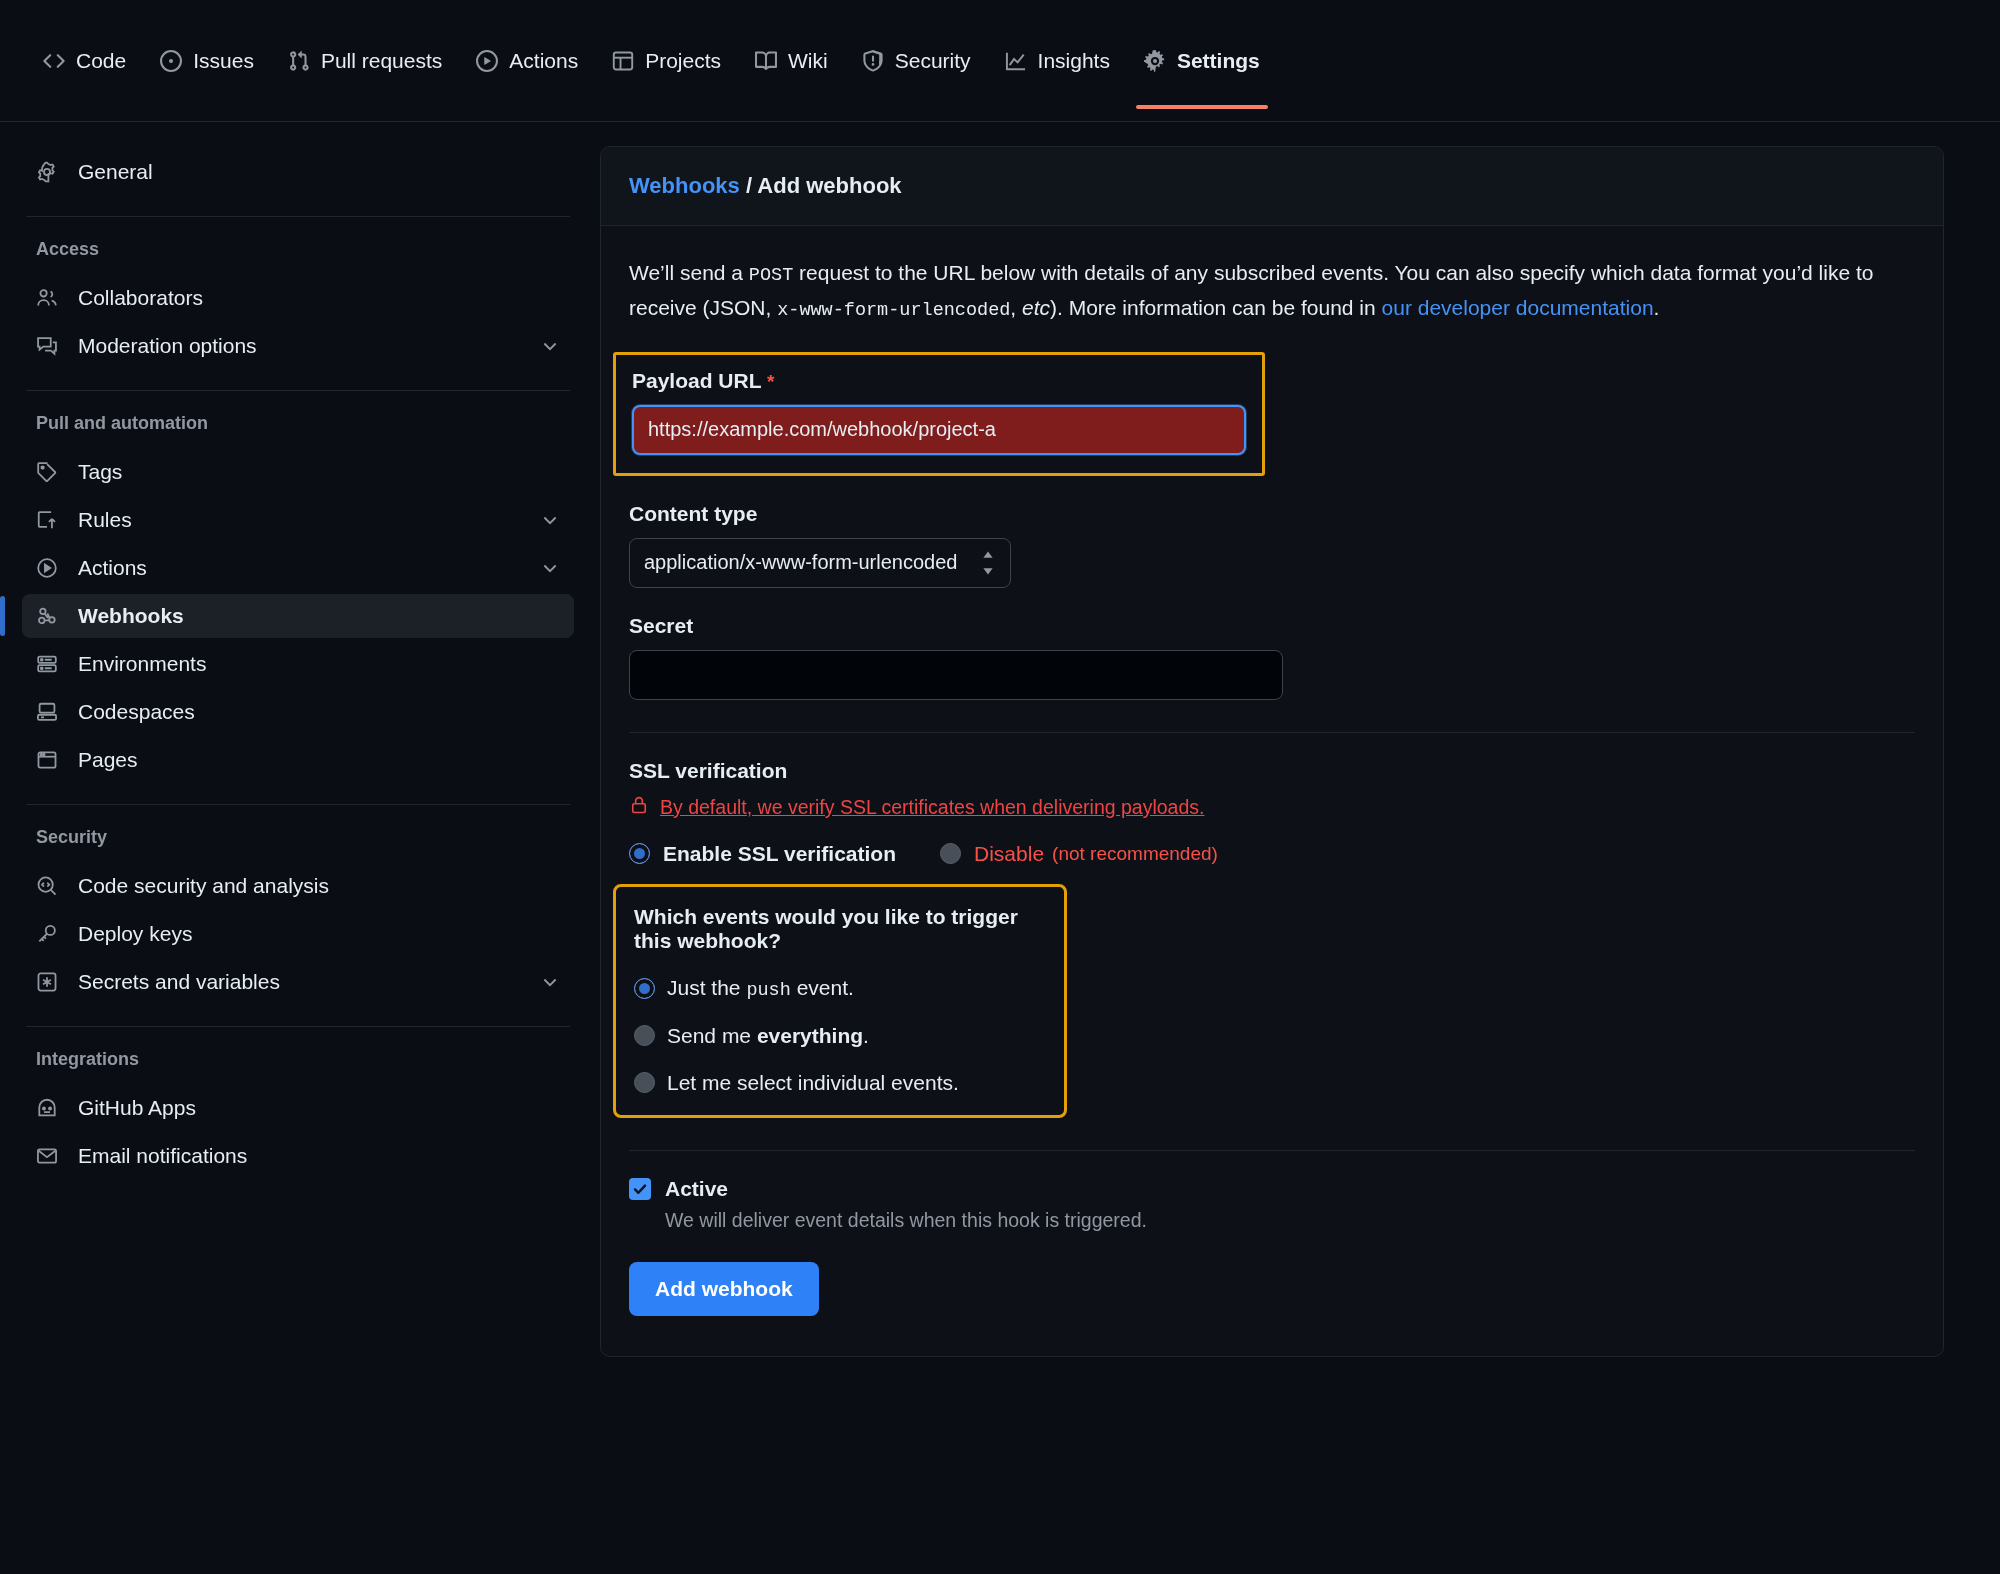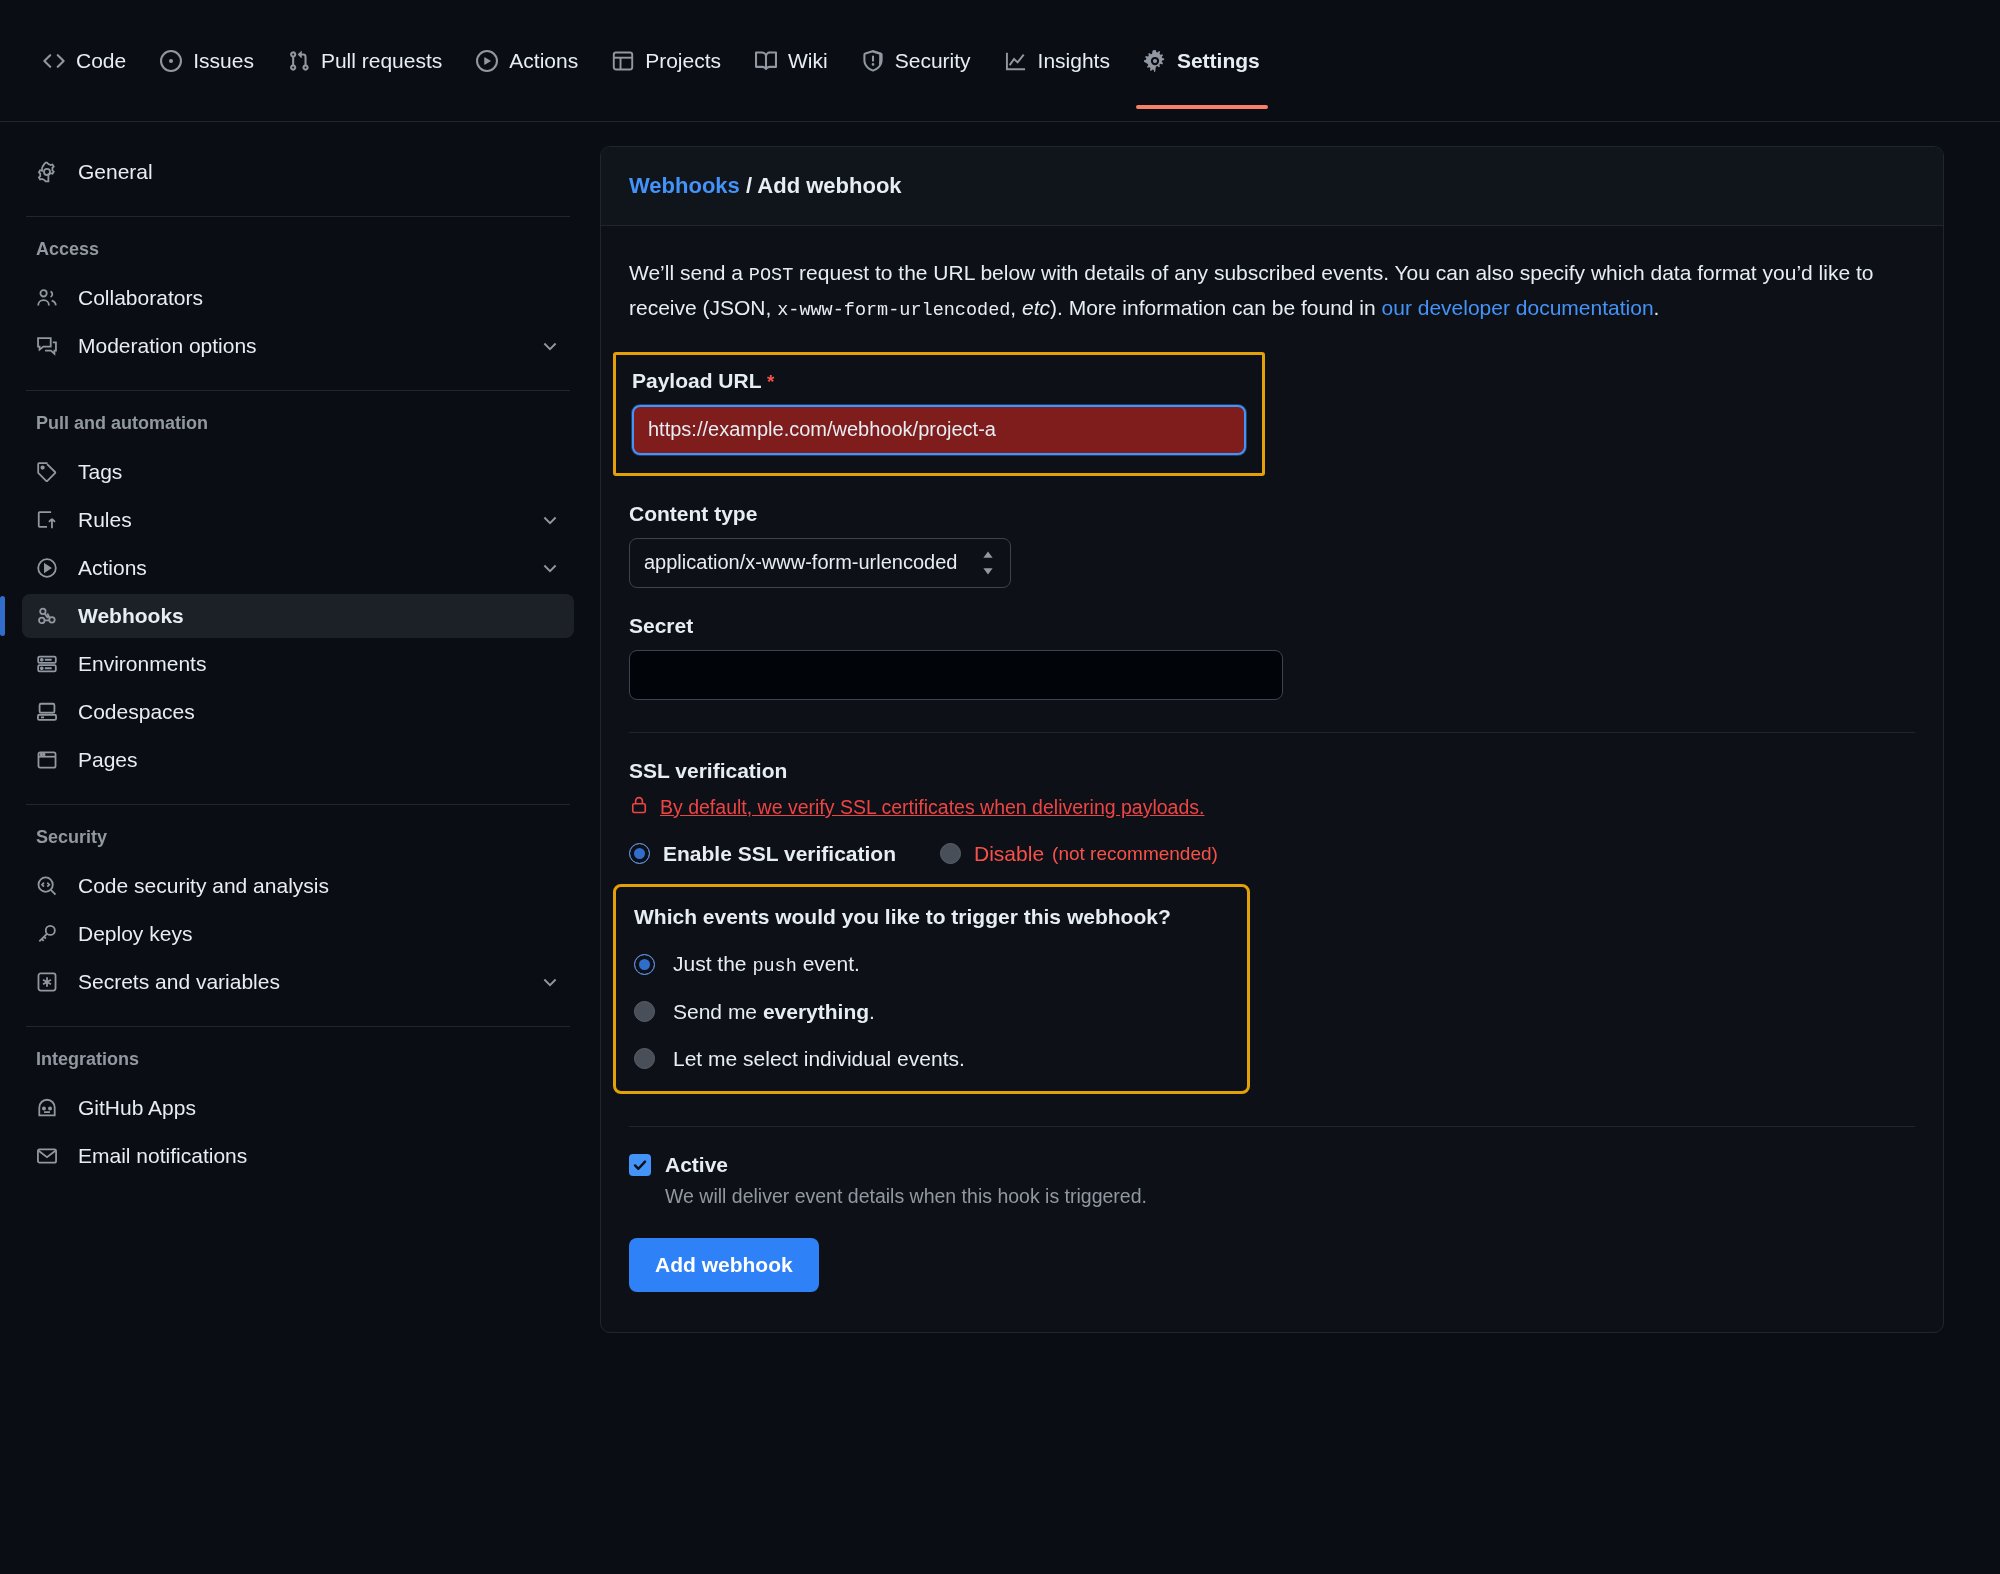--- a/index.html
+++ b/index.html
@@ -148,21 +148,21 @@
     border-radius: 3px;
     padding: 14px 16px 18px 16px;
     margin: 0 0 10px -16px;
     width: 652px;
   }
   .hl-events {
     border: 3px solid #e3a008;
     border-radius: 8px;
     padding: 18px 18px 20px 18px;
     margin: 18px 0 0 -16px;
-    width: 637px;
+    width: 454px;
   }
 
   .flabel {
     color: #e6edf3;
     font-size: 21px;
     font-weight: bold;
     margin-bottom: 12px;
     display: block;
   }
   .req { color: #f85149; font-size: 19px; }
@@ -262,21 +262,21 @@
 
   .evt-title {
     font-size: 21px;
     font-weight: bold;
     color: #e6edf3;
     margin-bottom: 20px;
   }
   .evt-opt {
     display: flex;
     align-items: center;
-    gap: 18px;
+    gap: 12px;
     font-size: 21px;
     color: #e6edf3;
     margin-bottom: 22px;
     cursor: pointer;
     margin-top: 23px;
   }
   .evt-opt:last-child { margin-bottom: 0; }
   .evt-opt b { font-weight: bold; }
 
   .active-row {

